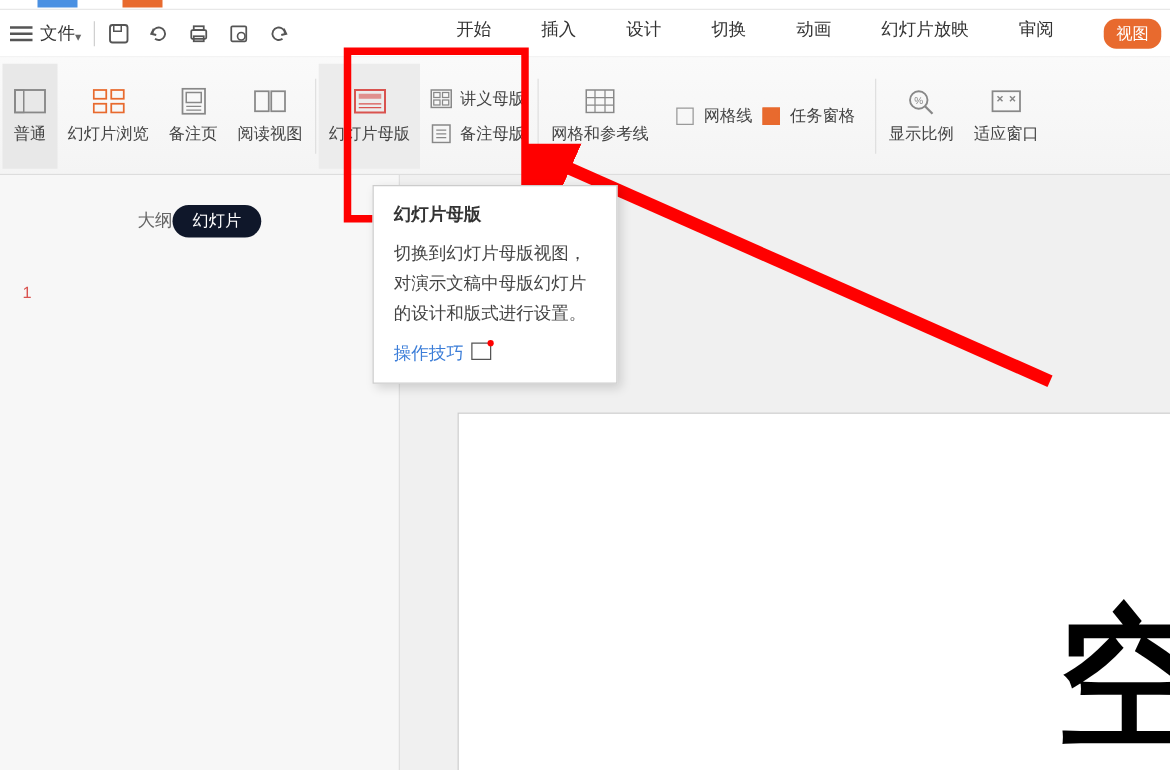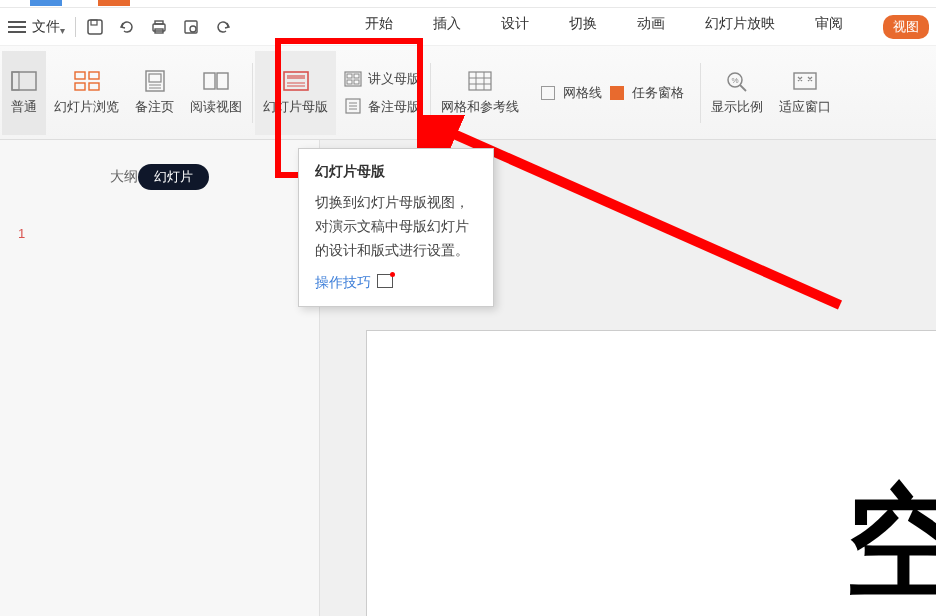--- a/index.html
+++ b/index.html
@@ -173,21 +173,21 @@
           <svg width="18" height="16">
             <rect x="1" y="1" width="16" height="14" fill="none" stroke="#888" stroke-width="1.2"></rect>
             <rect x="3" y="3" width="5" height="4" fill="none" stroke="#888"></rect>
             <rect x="10" y="3" width="5" height="4" fill="none" stroke="#888"></rect>
             <rect x="3" y="9" width="5" height="4" fill="none" stroke="#888"></rect>
             <rect x="10" y="9" width="5" height="4" fill="none" stroke="#888"></rect>
           </svg>
         </span>
       <span>讲义母版</span>
     </div>
-    <div style="display:flex;align-items:flex-start;gap:6px;font-size:13px;color:#444;cursor:pointer">
+    <div style="display:flex;align-items:center;gap:6px;font-size:13px;color:#444;cursor:pointer">
       <span>
           <svg width="18" height="16">
             <rect x="2" y="1" width="14" height="14" fill="none" stroke="#888" stroke-width="1.2"></rect>
             <line x1="5" y1="5" x2="13" y2="5" stroke="#888"></line>
             <line x1="5" y1="8" x2="13" y2="8" stroke="#888"></line>
             <line x1="5" y1="11" x2="13" y2="11" stroke="#888"></line>
           </svg>
         </span>
       <span>备注母版</span>
     </div>

